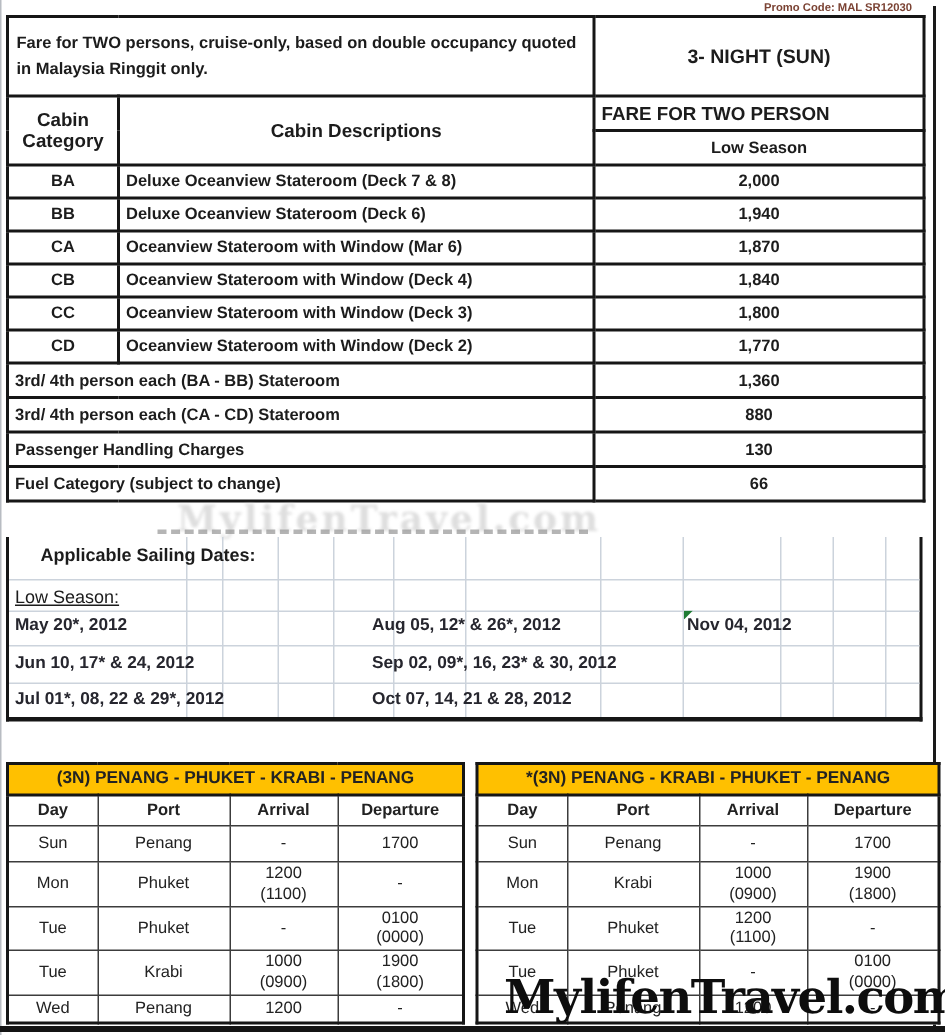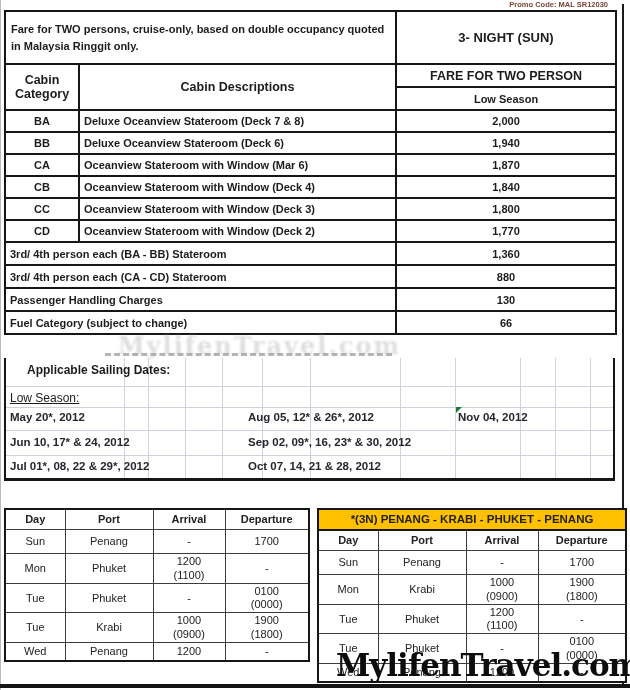--- a/index.html
+++ b/index.html
@@ -11,21 +11,21 @@
 
   .promo{position:absolute;top:0px;right:22px;font-size:7.5px;font-weight:600;color:#7b4334;letter-spacing:0;}
 
   
   table{border-collapse:collapse;table-layout:fixed;}
   .fare{position:absolute;left:4px;top:10px;width:611px;border:2px solid #161616;}
   .fare td{border:2px solid #161616;font-size:11px;padding:0 4px;overflow:hidden;font-weight:bold;}
   .fare td.intro{height:51px;line-height:1.5;padding-left:5px;}
   .fare td.night{text-align:center;font-weight:bold;font-size:13px;}
   .fare td.hc{text-align:center;font-weight:bold;font-size:12.5px;height:44px;}
-  .fare td.hf{text-align:center;font-weight:bold;font-size:12.5px;height:20px;}
+  .fare td.hf{font-weight:bold;font-size:12.5px;height:20px;}
   .fare td.hs{text-align:center;height:20px;}
   .fare td.code{text-align:center;height:20px;}
   .fare td.desc{text-align:left;}
   .fare td.val{text-align:center;}
   .fare td.xlabel{text-align:left;height:21px;}
 
   
   .ghost{position:absolute;left:118px;top:331px;font-family:"DejaVu Serif",serif;font-weight:bold;
          font-size:24px;color:#bdbdbd;opacity:.5;filter:blur(1px);letter-spacing:2px;pointer-events:none;}
   .ghost-dash{position:absolute;left:105px;top:353px;width:287px;border-top:3px dashed #8e8e8e;opacity:.65;}
@@ -180,20 +180,23 @@
   </div>
 
   <table class="itin itin-l">
     <colgroup>
         <col style="width:60px">
         <col style="width:88px">
         <col style="width:72px">
         <col style="width:84px">
       </colgroup>
     <tbody>
+        <tr>
+          <td colspan="4" class="ttl">(3N) PENANG - PHUKET - KRABI - PENANG</td>
+        </tr>
     <tr>
       <td class="ch">Day</td>
       <td class="ch">Port</td>
       <td class="ch">Arrival</td>
       <td class="ch">Departure</td>
     </tr>
     <tr class="r1">
       <td>Sun</td>
       <td>Penang</td>
       <td>-</td>

